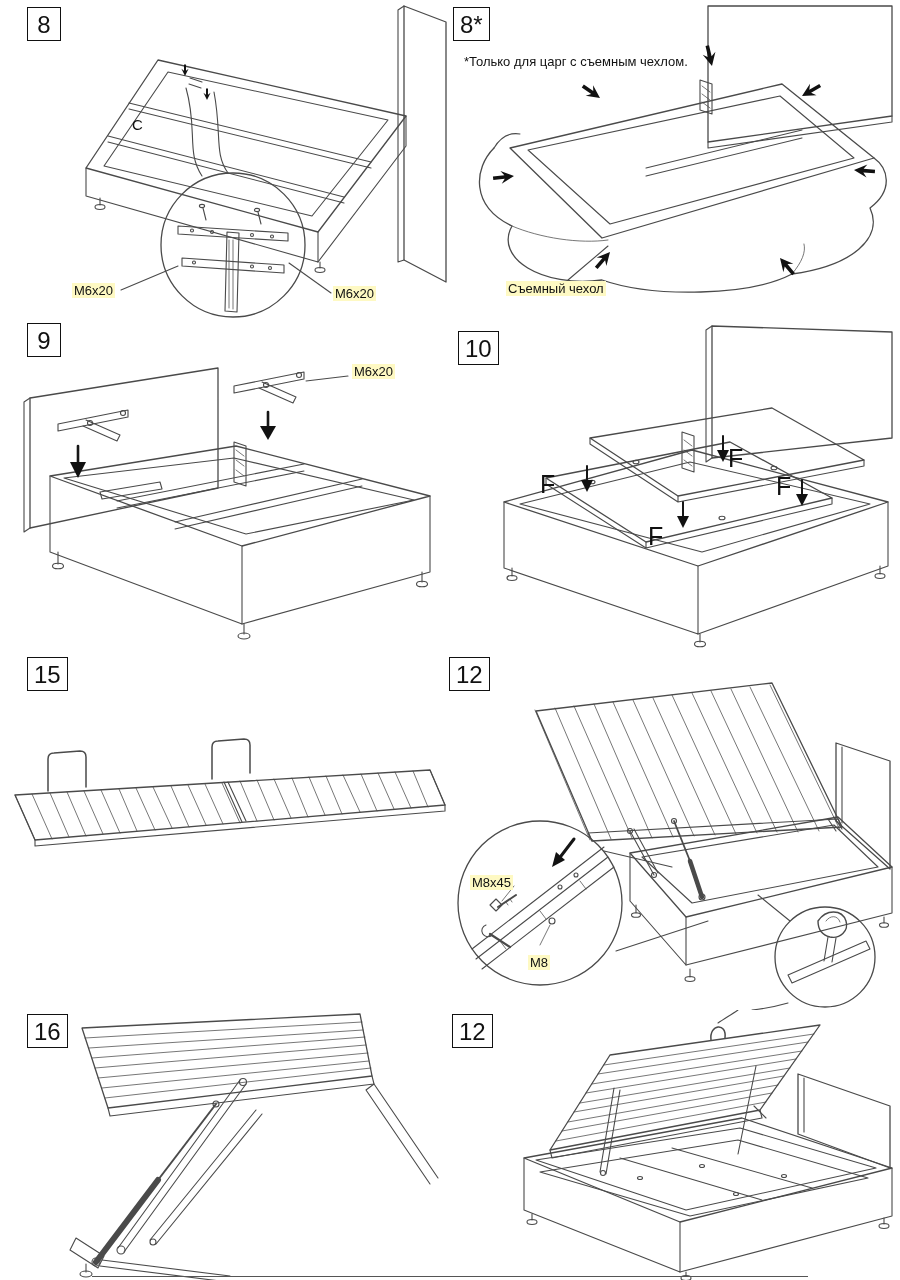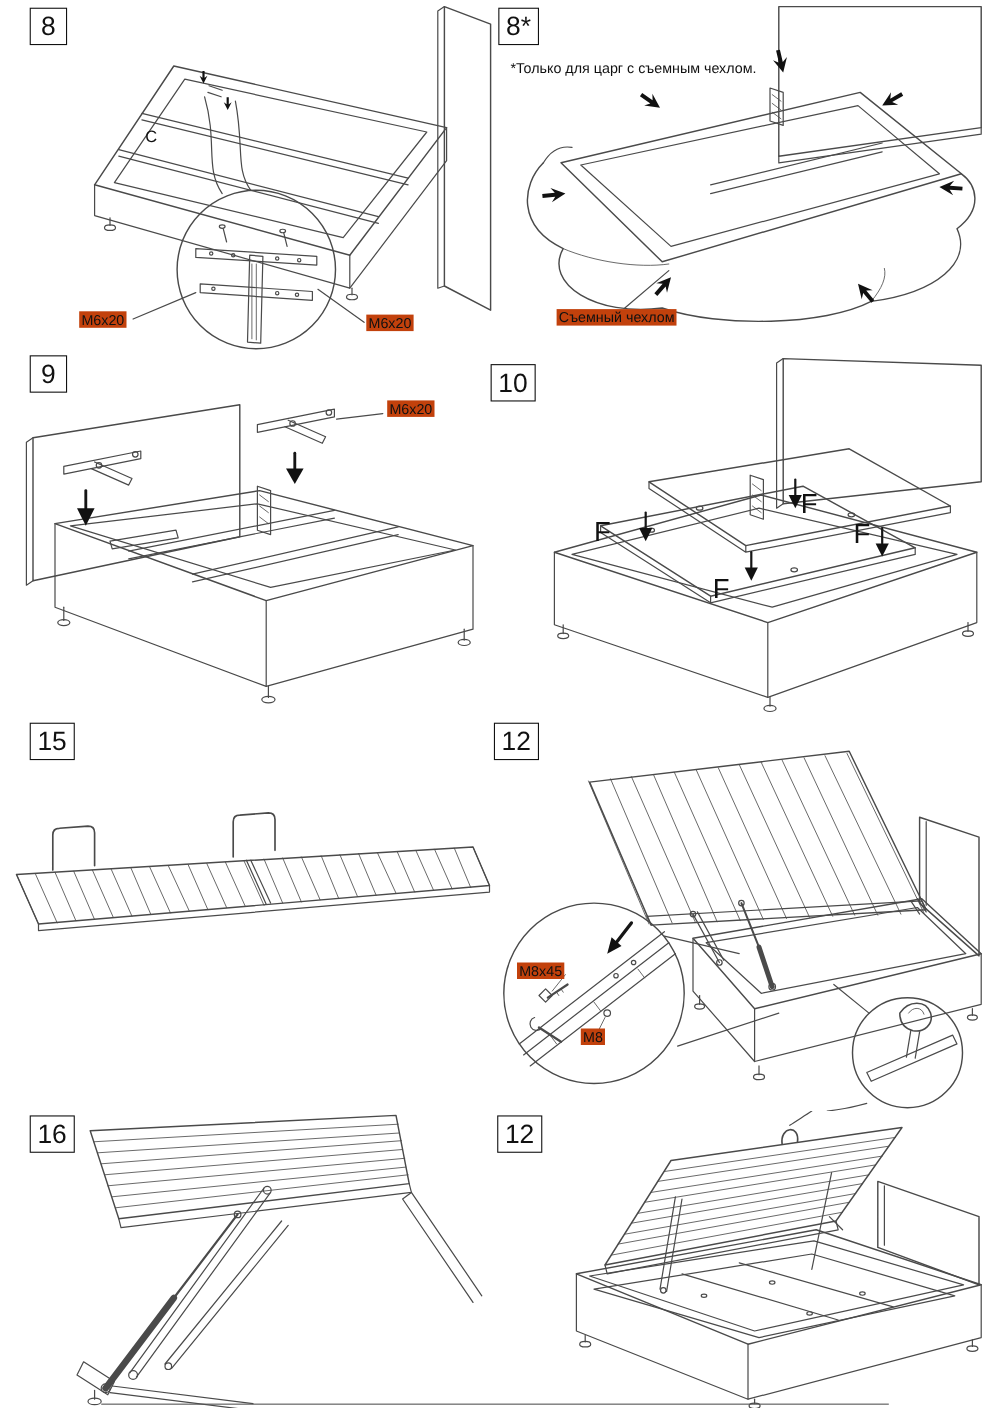--- a/index.html
+++ b/index.html
@@ -3,21 +3,21 @@
 <meta charset="utf-8">
 <style>
   *{margin:0;padding:0;box-sizing:border-box}
   html,body{background:#fff}
   body{font-family:"Liberation Sans",sans-serif;color:#111}
   .sheet{position:relative;width:900px;height:1280px;background:#fff;overflow:hidden}
   .panel{position:absolute}
   .panel svg{position:absolute;left:0;top:0;display:block}
   .step-box{position:absolute;z-index:4;border:1.6px solid #111;background:#fff;min-width:34px;height:34px;
             display:flex;align-items:center;justify-content:center;font-size:24px;line-height:1;padding:1px 6px 0}
-  .lbl{position:absolute;z-index:3;font-size:13px;background:#c2410c;padding:0 2px;white-space:nowrap}
+  .lbl{position:absolute;z-index:3;font-size:13px;background:#fef9c3;padding:0 2px;white-space:nowrap}
   .note{position:absolute;z-index:3;font-size:13px;white-space:nowrap}
   .flabel{position:absolute;z-index:3;font-size:25px}
   .clabel{position:absolute;z-index:3;font-size:15px}
   svg path,svg line,svg circle,svg ellipse,svg polyline{fill:none;stroke:#4a4a4a;stroke-width:1.1;stroke-linejoin:round;stroke-linecap:round}
   svg .thin{stroke-width:.75}
   svg .bold{stroke-width:1.3}
   svg .blk{fill:#111;stroke:none}
   svg .btail{stroke:#161616}
   .page-divider{position:absolute;left:92px;top:1276px;width:716px;height:1px;background:#555}
 </style>
@@ -107,21 +107,21 @@
         <path class="blk" d="M0,0 L-13,-6.5 L-9.5,-1.8 L-21,-1.8 L-21,1.8 L-9.5,1.8 L-13,6.5 Z" transform="translate(262,66) rotate(77)"></path>
         <path class="blk" d="M0,0 L-13,-6.5 L-9.5,-1.8 L-21,-1.8 L-21,1.8 L-9.5,1.8 L-13,6.5 Z" transform="translate(352,96) rotate(150)"></path>
         <path class="blk" d="M0,0 L-13,-6.5 L-9.5,-1.8 L-21,-1.8 L-21,1.8 L-9.5,1.8 L-13,6.5 Z" transform="translate(404,170) rotate(184)"></path>
         <path class="blk" d="M0,0 L-13,-6.5 L-9.5,-1.8 L-21,-1.8 L-21,1.8 L-9.5,1.8 L-13,6.5 Z" transform="translate(330,258) rotate(230)"></path>
         <path class="blk" d="M0,0 L-13,-6.5 L-9.5,-1.8 L-21,-1.8 L-21,1.8 L-9.5,1.8 L-13,6.5 Z" transform="translate(160,252) rotate(-49)"></path>
         <path class="blk" d="M0,0 L-13,-6.5 L-9.5,-1.8 L-21,-1.8 L-21,1.8 L-9.5,1.8 L-13,6.5 Z" transform="translate(64,176) rotate(-6)"></path>
       </g>
       <path d="M118,280 L158,246"></path>
     </svg>
     <span class="note" style="left:14px;top:54px">*Только для царг с съемным чехлом.</span>
-    <span class="lbl" style="left:56px;top:281px">Съемный чехлом</span>
+    <span class="lbl" style="left:56px;top:281px">Съемный чехол</span>
   </section>
 
   <section class="panel" style="left:0;top:320px;width:450px;height:335px">
     <div class="step-box" style="left:27px;top:3px">
       <span>9</span>
     </div>
     <svg width="450" height="335" viewBox="0 0 450 335">
       <g>
         <path class="bold" d="M30,78 L218,48 L218,168 L30,208 Z"></path>
         <path d="M30,78 L24,82 L24,212 L30,208"></path>
@@ -162,21 +162,21 @@
       <g>
         <path class="btail" style="stroke-width:2.6" d="M268,92 L268,106"></path>
         <path class="blk" d="M260,106 L276,106 L268,120 Z"></path>
       </g>
       <path d="M348,56 L306,61"></path>
     </svg>
     <span class="lbl" style="left:352px;top:44px">M6x20</span>
   </section>
 
   <section class="panel" style="left:440px;top:320px;width:460px;height:335px">
-    <div class="step-box" style="left:6px;top:11px">
+    <div class="step-box" style="left:18px;top:11px">
       <span>10</span>
     </div>
     <svg width="460" height="335" viewBox="0 0 460 335">
       <g>
         <path class="bold" d="M272,6 L452,12 L452,118 L272,138 Z"></path>
         <path d="M272,6 L266,10 L266,142 L272,138"></path>
       </g>
       <g>
         <path class="bold" d="M64,182 L252,130 L448,182 L258,246 Z"></path>
         <path d="M80,184 L250,142 L430,184 L262,232 Z"></path>
@@ -303,21 +303,21 @@
         <circle class="bold" cx="385" cy="302" r="50"></circle>
         <path d="M348,320 L426,286 M352,328 L430,294 M348,320 L352,328 M426,286 L430,294"></path>
         <path style="stroke-width:1.4" d="M378,266 C386,254 402,254 406,266 C409,276 400,284 390,282 C382,280 378,274 378,266 Z"></path>
         <path class="thin" d="M386,266 C390,260 398,260 400,267"></path>
         <path d="M388,282 L384,306 M396,283 L392,307"></path>
         <path d="M318,240 L350,266"></path>
         <path d="M348,348 C334,352 322,354 312,355"></path>
       </g>
     </svg>
     <span class="lbl" style="left:30px;top:220px">M8x45</span>
-    <span class="lbl" style="left:88px;top:280px">M8</span>
+    <span class="lbl" style="left:88px;top:300px">M8</span>
   </section>
 
   <section class="panel" style="left:0;top:1010px;width:450px;height:270px">
     <div class="step-box" style="left:27px;top:4px">
       <span>16</span>
     </div>
     <svg width="450" height="270" viewBox="0 0 450 270">
       <g>
         <path class="bold" d="M82,18 L360,4 L372,66 L108,98 Z"></path>
         <path class="thin" d="M85,28 L362,12 M89,38 L363,20 M92,48 L365,27 M95,58 L366,35 M98,68 L368,43 M102,78 L369,51 M105,88 L371,58"></path>

